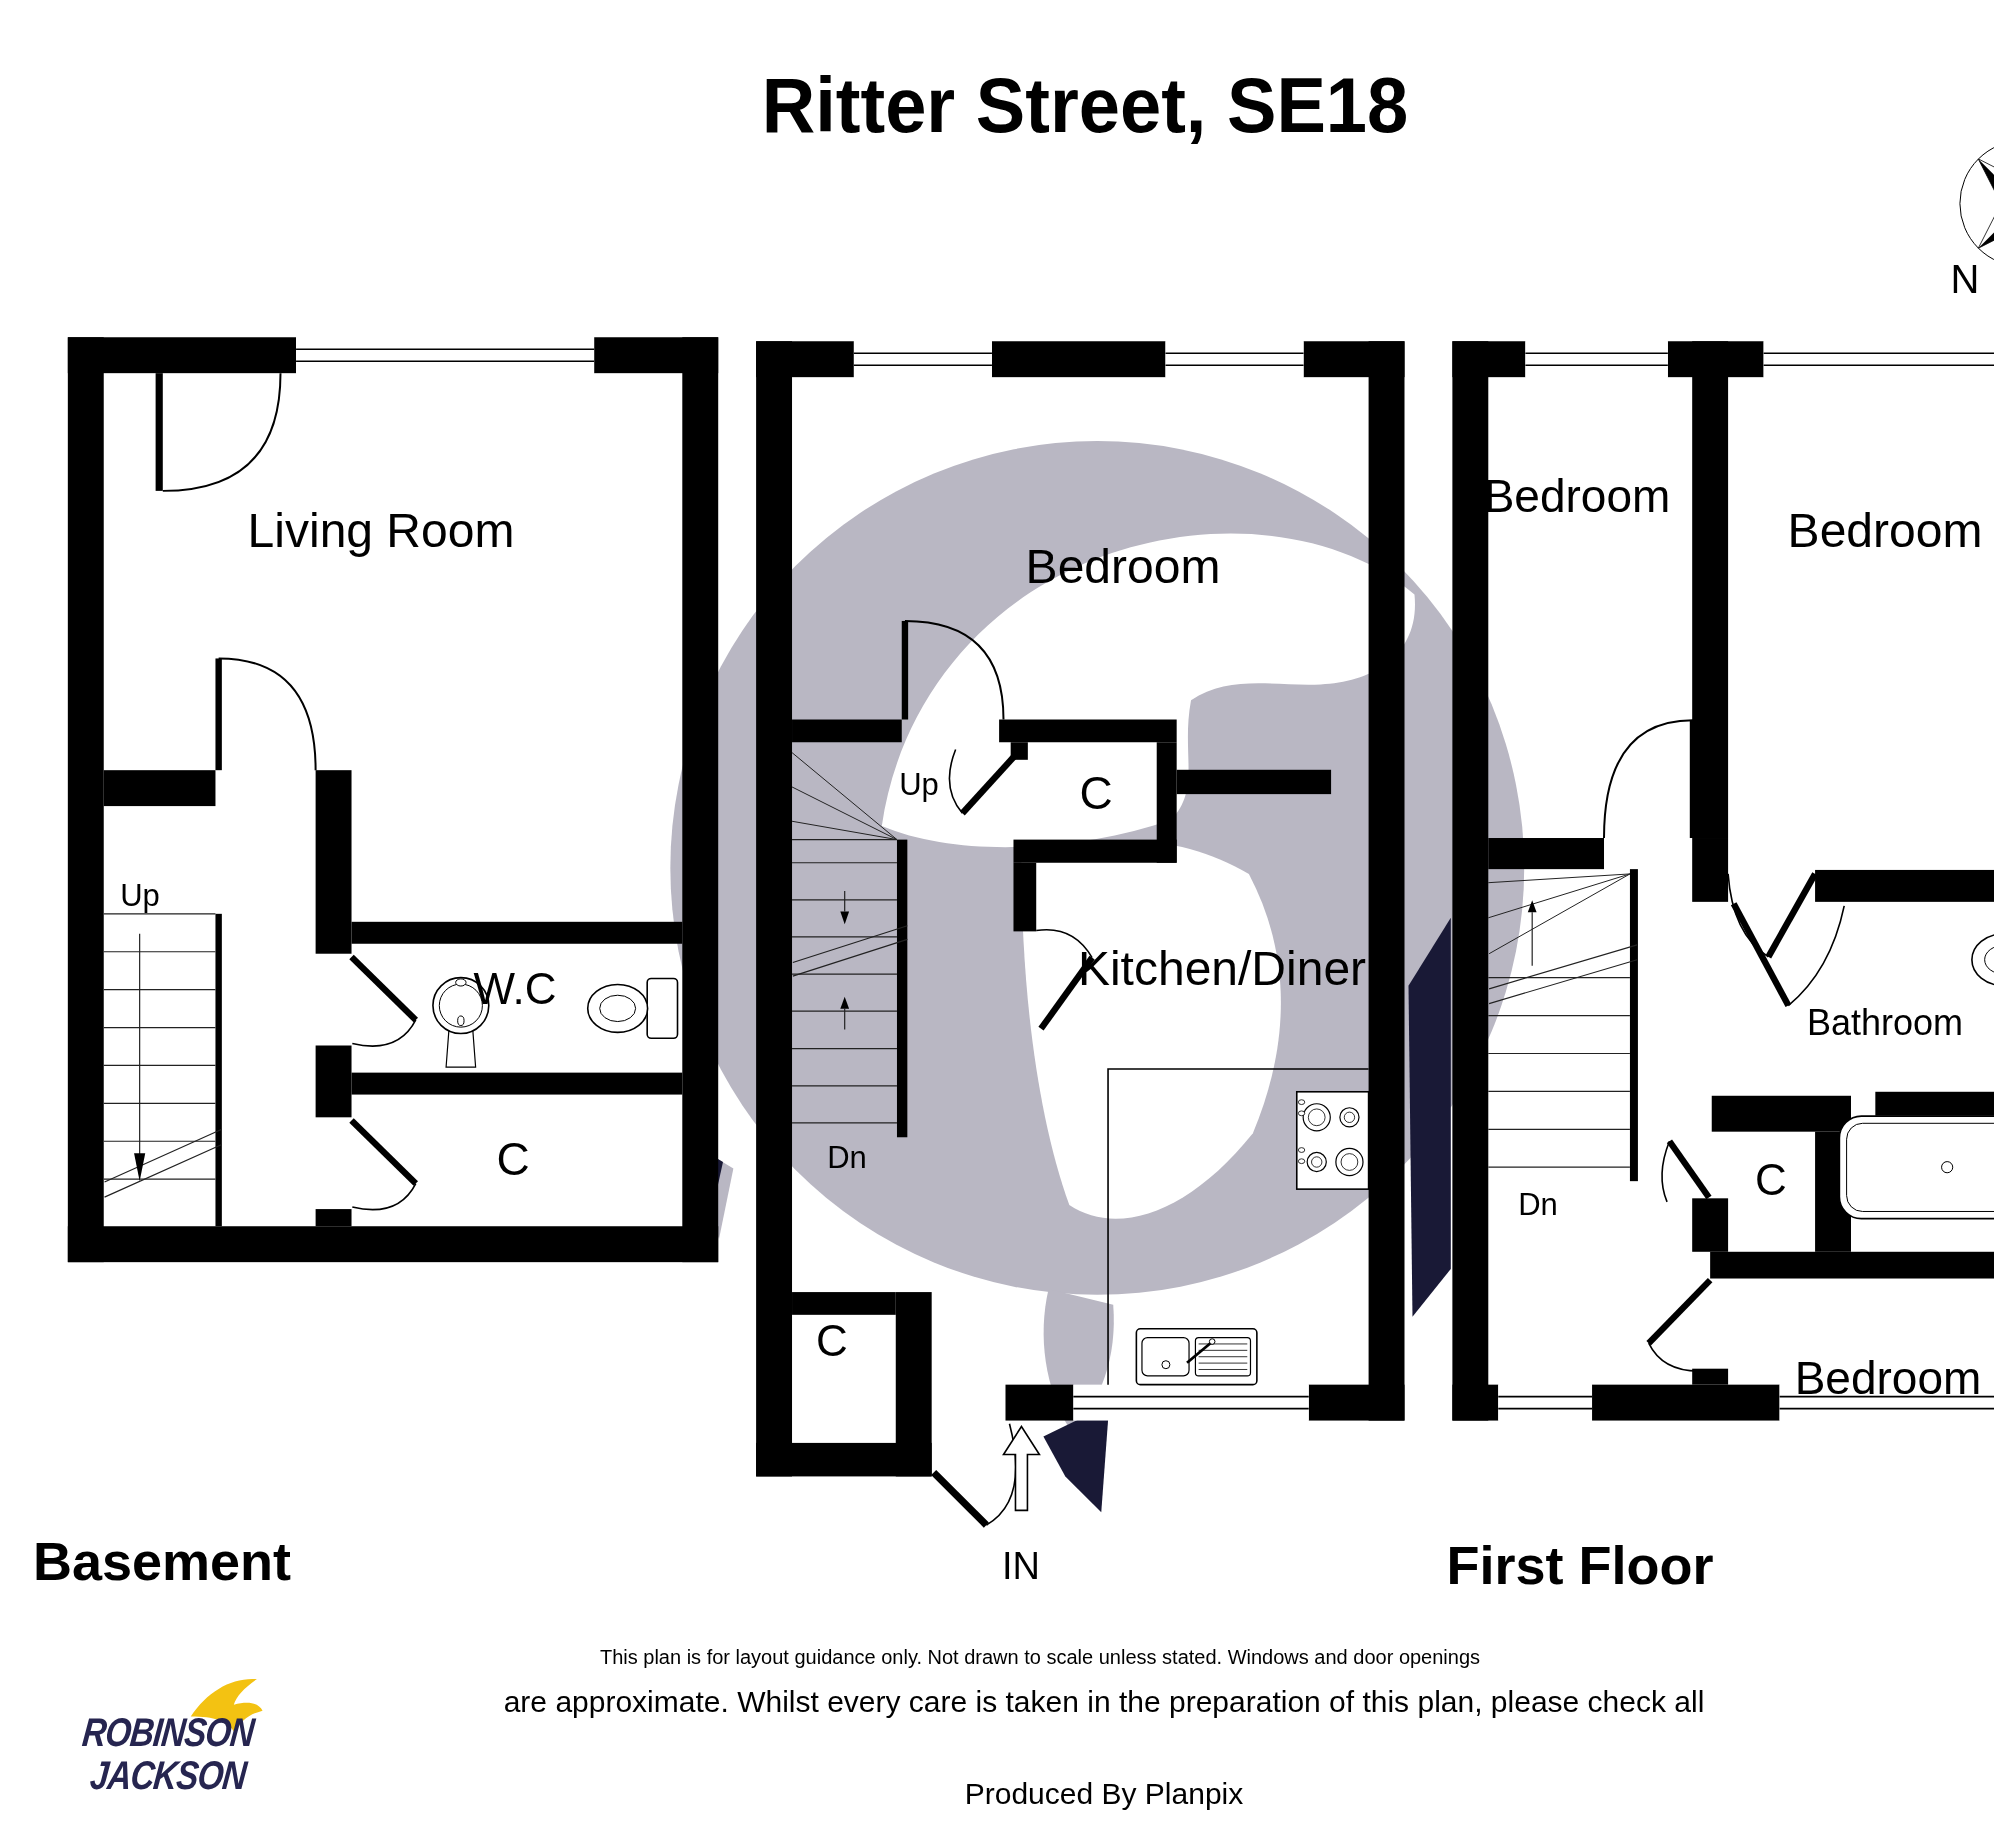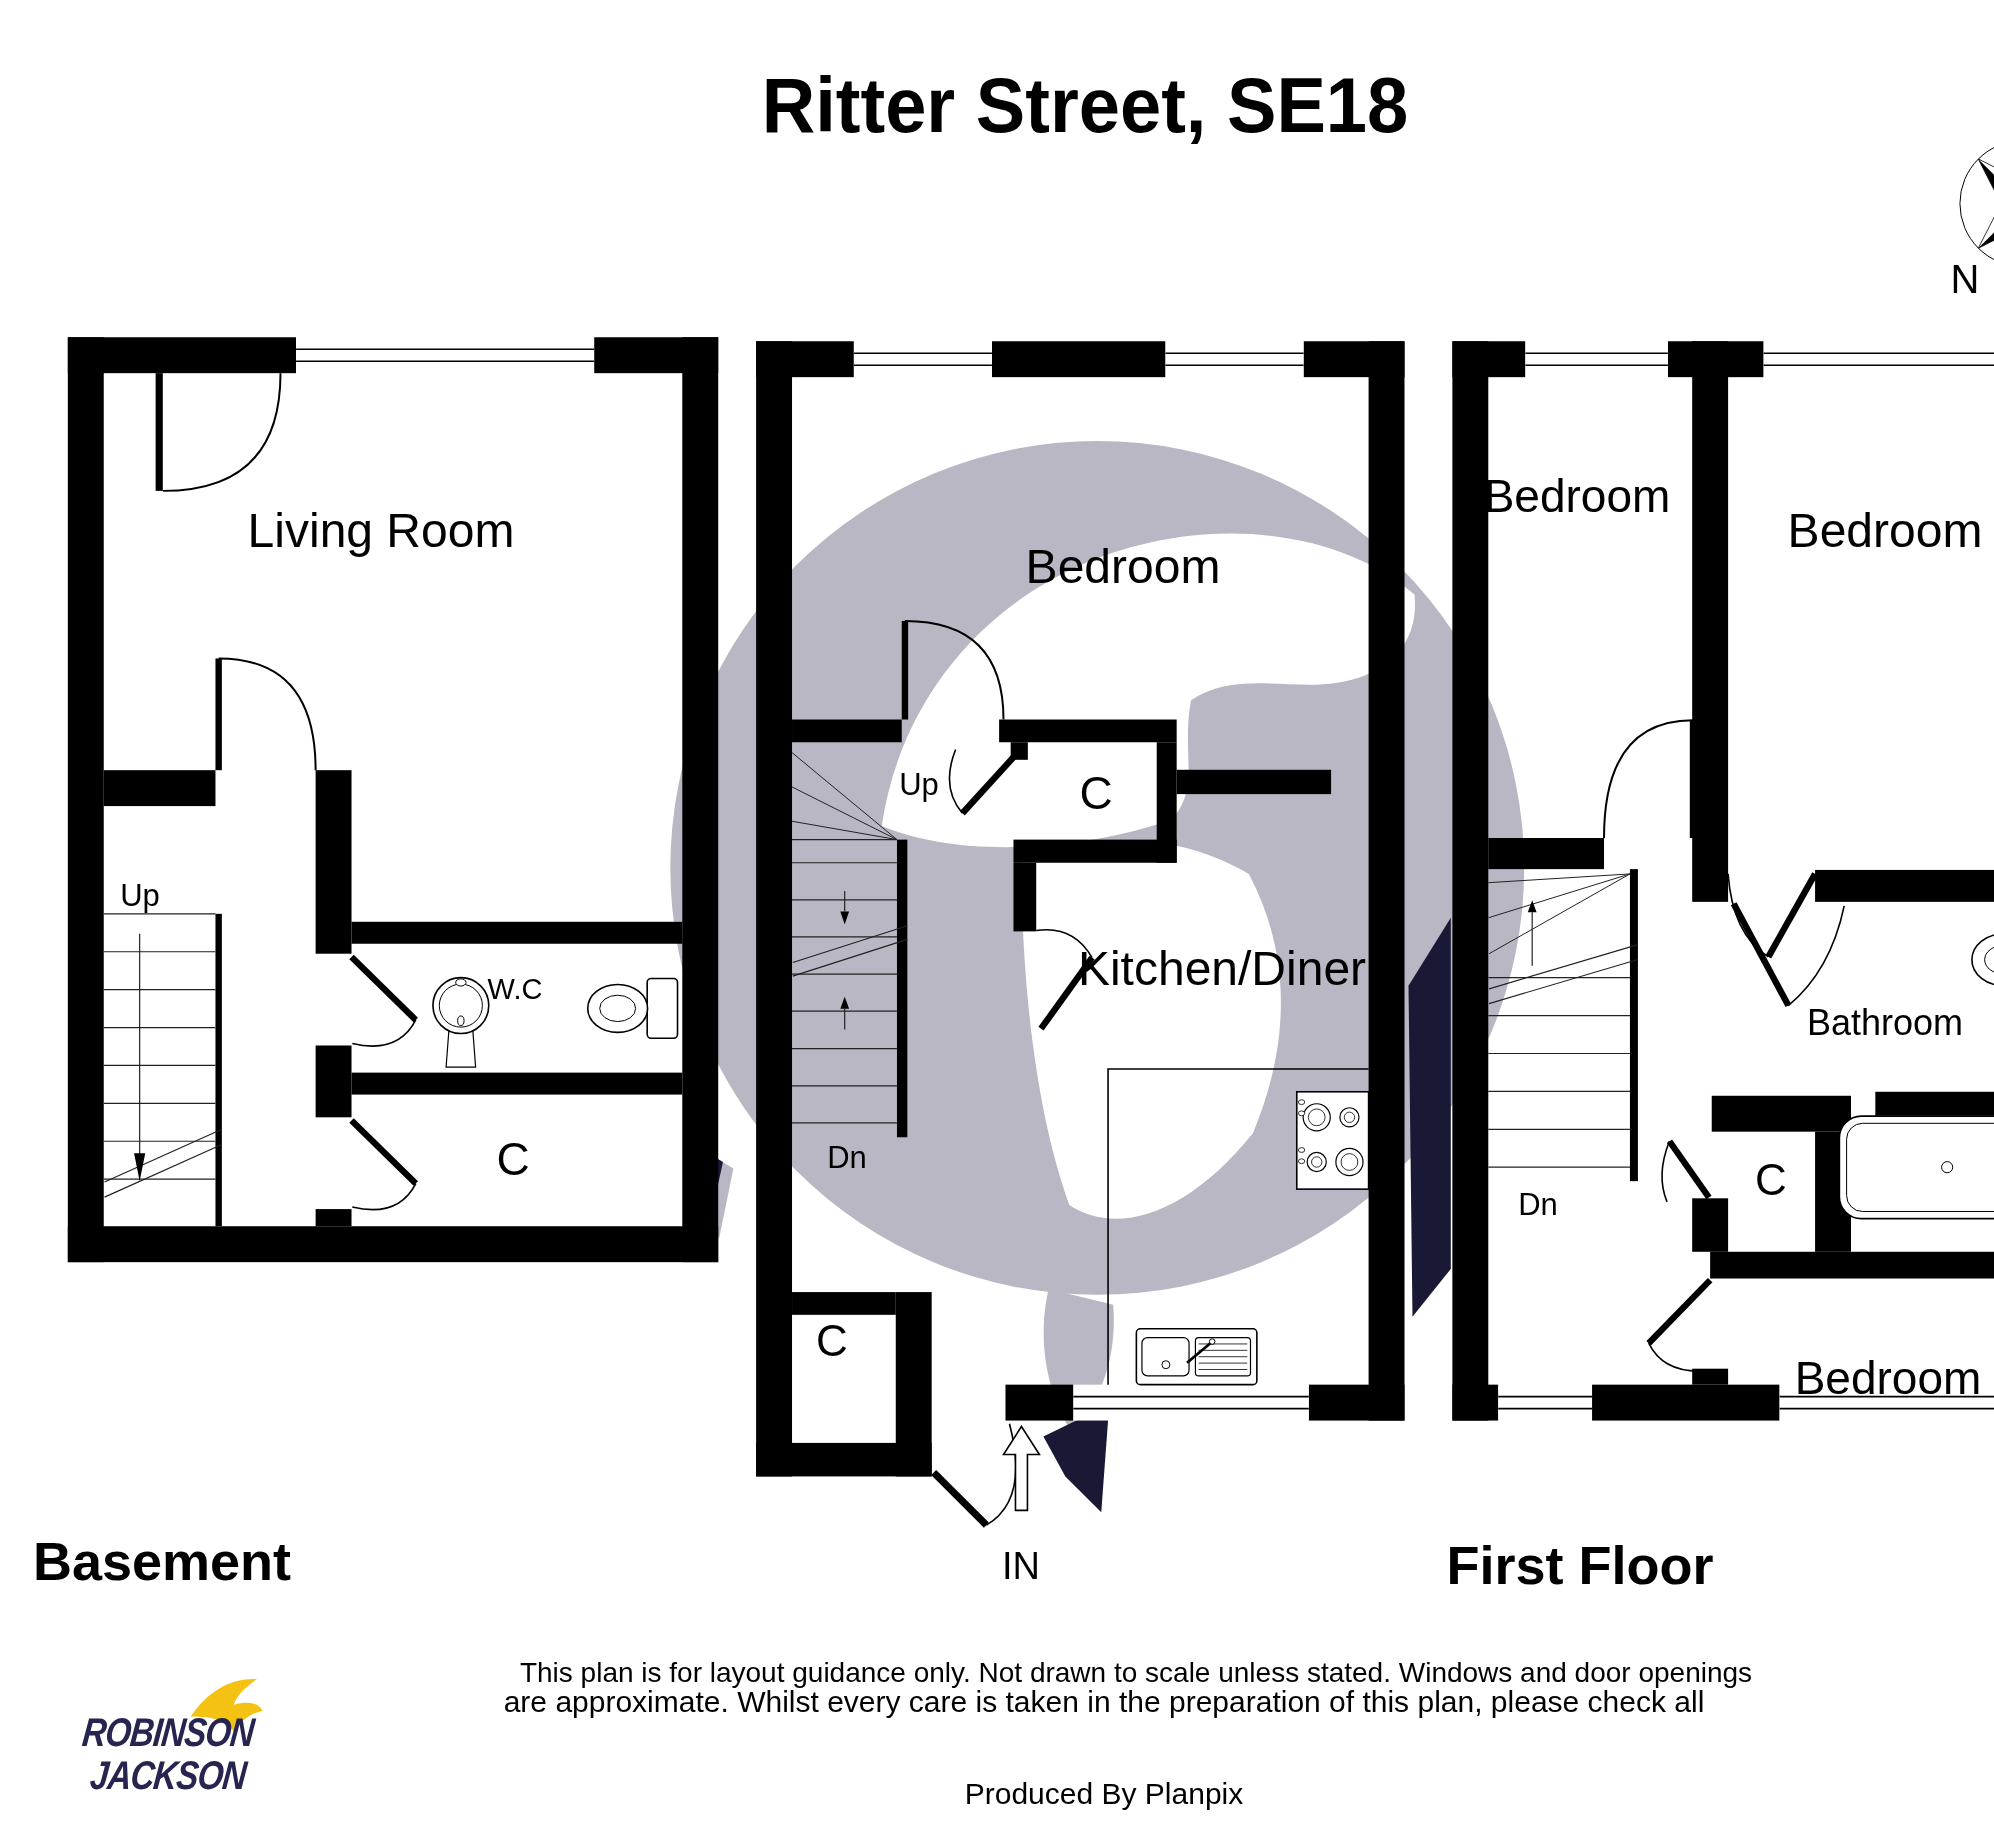--- a/index.html
+++ b/index.html
@@ -253,41 +253,41 @@
     <path d="M478,4302 C520,4238 582,4203 644,4208 C612,4230 592,4252 586,4272
              C622,4262 648,4267 658,4287 C622,4297 602,4312 590,4344
              C568,4312 538,4302 478,4302 Z" fill="#f3c212"></path>
   </svg>
 
   <div class="lbl title" style="left:1085px;top:105px;font-size:78px;">Ritter Street, SE18</div>
   <div class="lbl" style="left:1965px;top:279px;font-size:40px;">N</div>
 
   <div class="lbl" style="left:381px;top:531px;font-size:48px;">Living Room</div>
   <div class="lbl" style="left:140px;top:895px;font-size:31px;">Up</div>
-  <div class="lbl" style="left:515px;top:989px;font-size:29px;">W.C</div>
+  <div class="lbl" style="left:515px;top:989px;font-size:44px;">W.C</div>
   <div class="lbl" style="left:513px;top:1159px;font-size:46px;">C</div>
   <div class="lbl bold" style="left:162px;top:1561px;font-size:54px;">Basement</div>
 
   <div class="lbl" style="left:1123px;top:567px;font-size:48px;">Bedroom</div>
   <div class="lbl" style="left:919px;top:784px;font-size:31px;">Up</div>
   <div class="lbl" style="left:1096px;top:793px;font-size:46px;">C</div>
   <div class="lbl" style="left:1222px;top:969px;font-size:48px;">Kitchen/Diner</div>
   <div class="lbl" style="left:847px;top:1157px;font-size:31px;">Dn</div>
   <div class="lbl" style="left:832px;top:1341px;font-size:44px;">C</div>
   <div class="lbl" style="left:1021px;top:1566px;font-size:38px;">IN</div>
 
   <div class="lbl" style="left:1577px;top:496px;font-size:46px;">Bedroom</div>
   <div class="lbl" style="left:1885px;top:531px;font-size:48px;">Bedroom</div>
   <div class="lbl" style="left:1885px;top:1023px;font-size:36px;">Bathroom</div>
   <div class="lbl" style="left:1771px;top:1180px;font-size:44px;">C</div>
   <div class="lbl" style="left:1888px;top:1378px;font-size:46px;">Bedroom</div>
   <div class="lbl" style="left:1538px;top:1204px;font-size:31px;">Dn</div>
   <div class="lbl bold" style="left:1580px;top:1565px;font-size:54px;">First Floor</div>
 
-  <div class="lbl" style="left:1136px;top:1657px;font-size:28px;margin-top:16px;">This plan is for layout guidance only. Not drawn to scale unless stated. Windows and door openings</div>
+  <div class="lbl" style="left:1040px;top:1657px;font-size:20px;">This plan is for layout guidance only. Not drawn to scale unless stated. Windows and door openings</div>
   <div class="lbl" style="left:1104px;top:1702px;font-size:30px;">are approximate. Whilst every care is taken in the preparation of this plan, please check all</div>
   <div class="lbl" style="left:1104px;top:1794px;font-size:30px;">Produced By Planpix</div>
 
   <div>
     <div class="logo-line" style="left:168px;top:1732px;font-size:40px;color:#262550;">ROBINSON</div>
     <div class="logo-line" style="left:168px;top:1775px;font-size:40px;color:#262550;">JACKSON</div>
   </div>
 
 </div>
 

